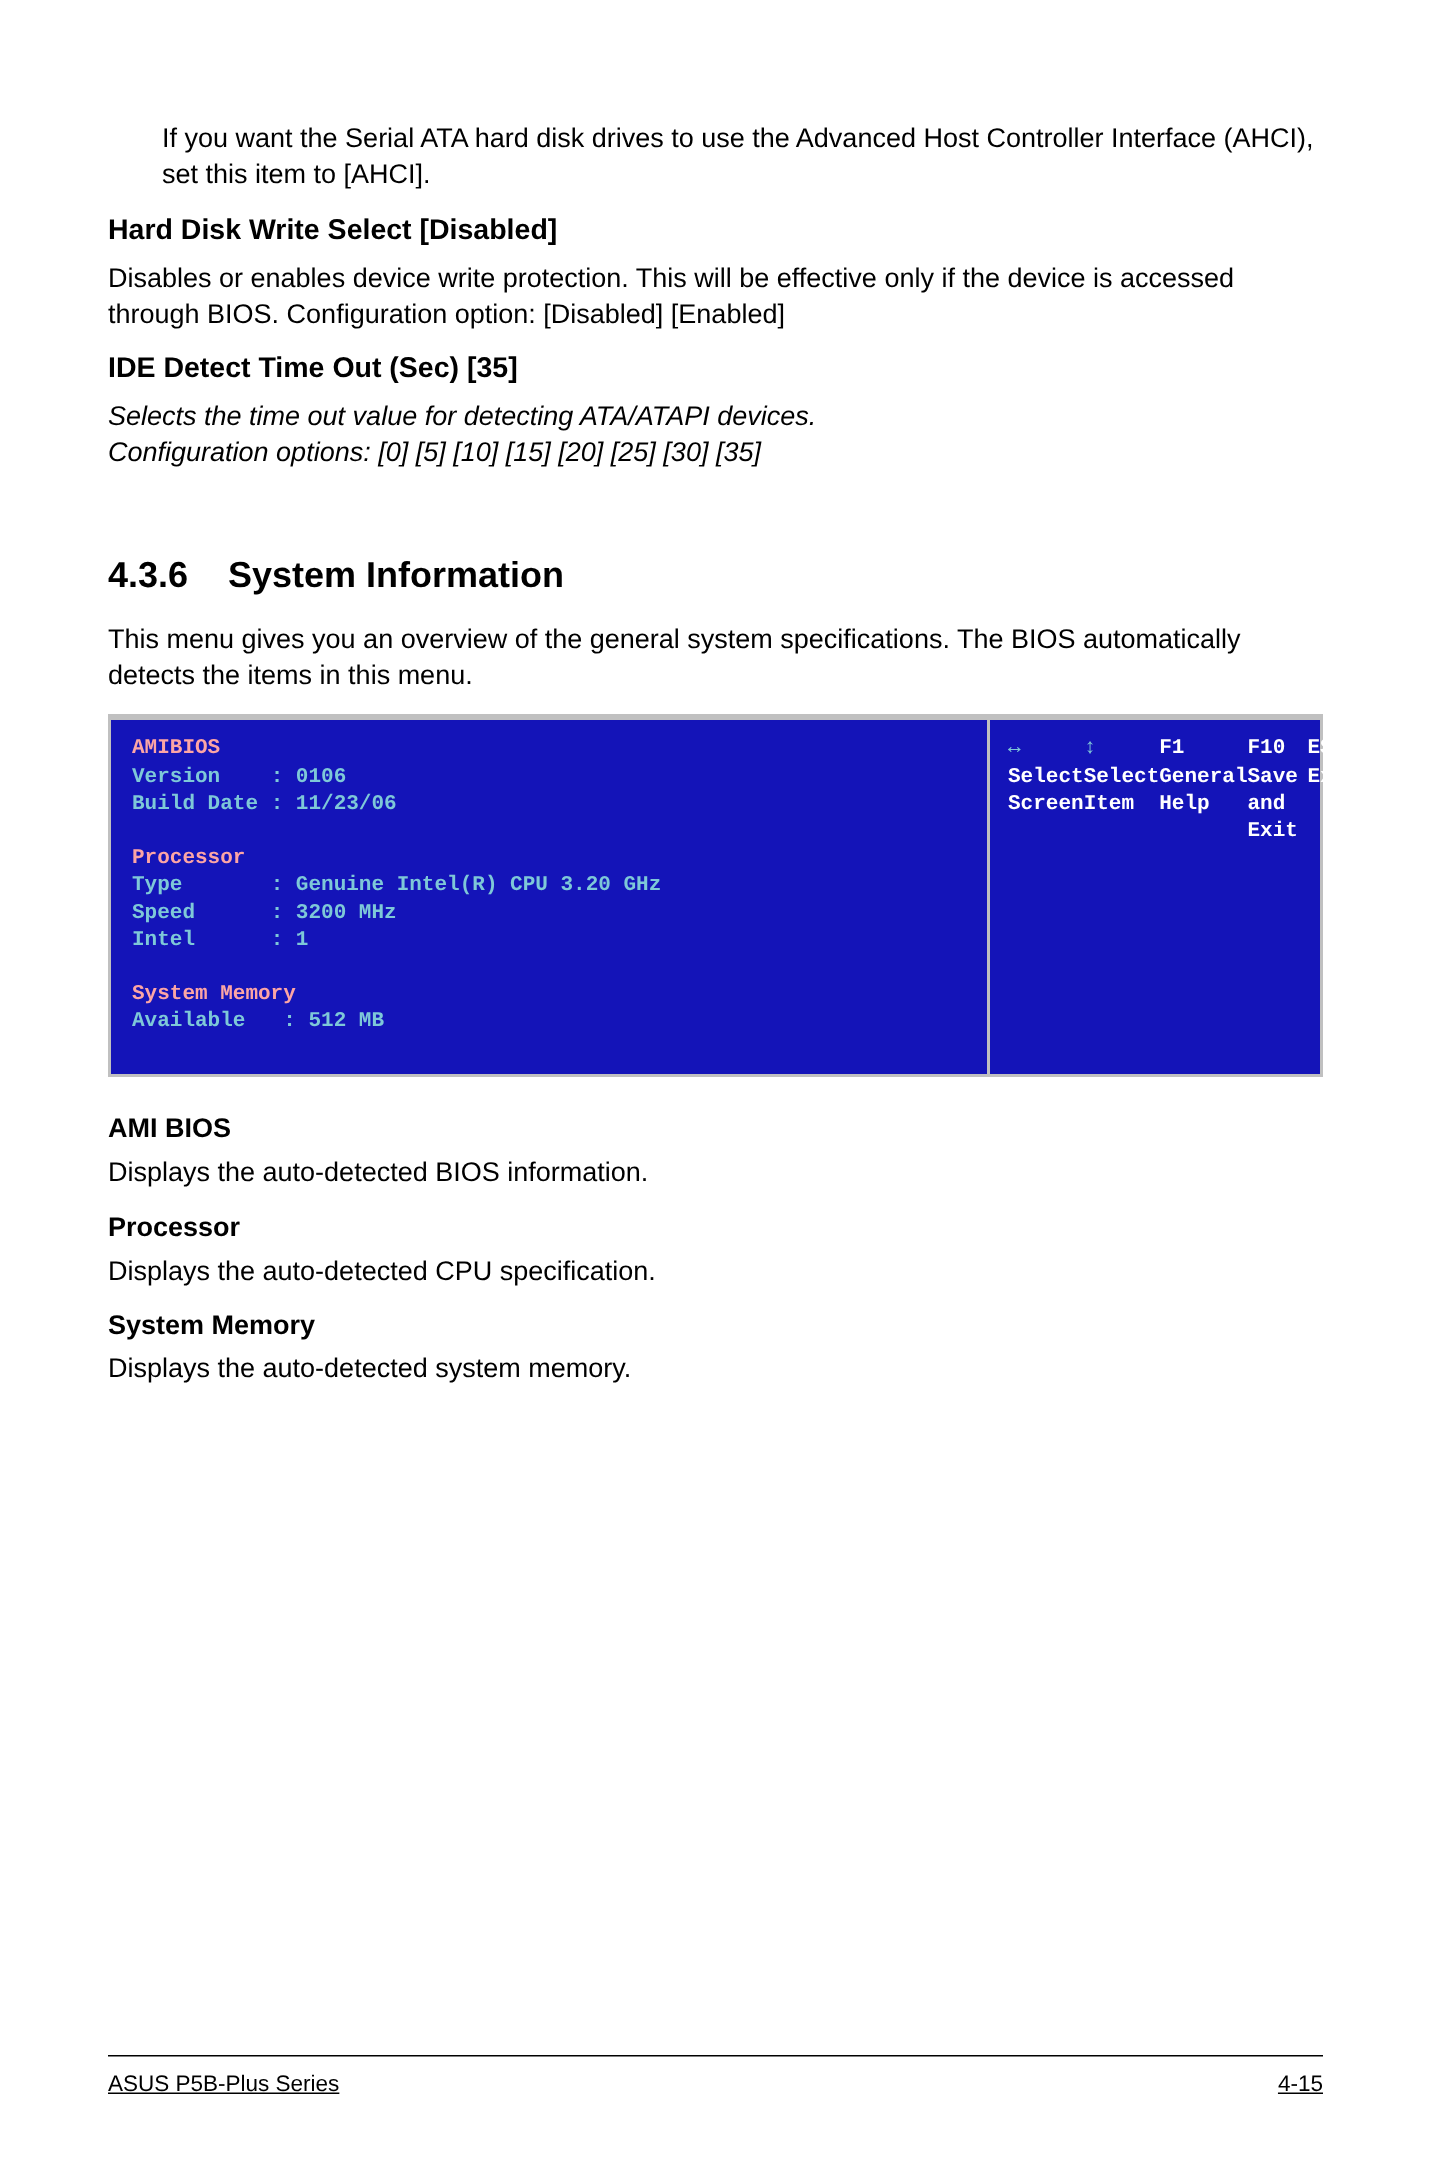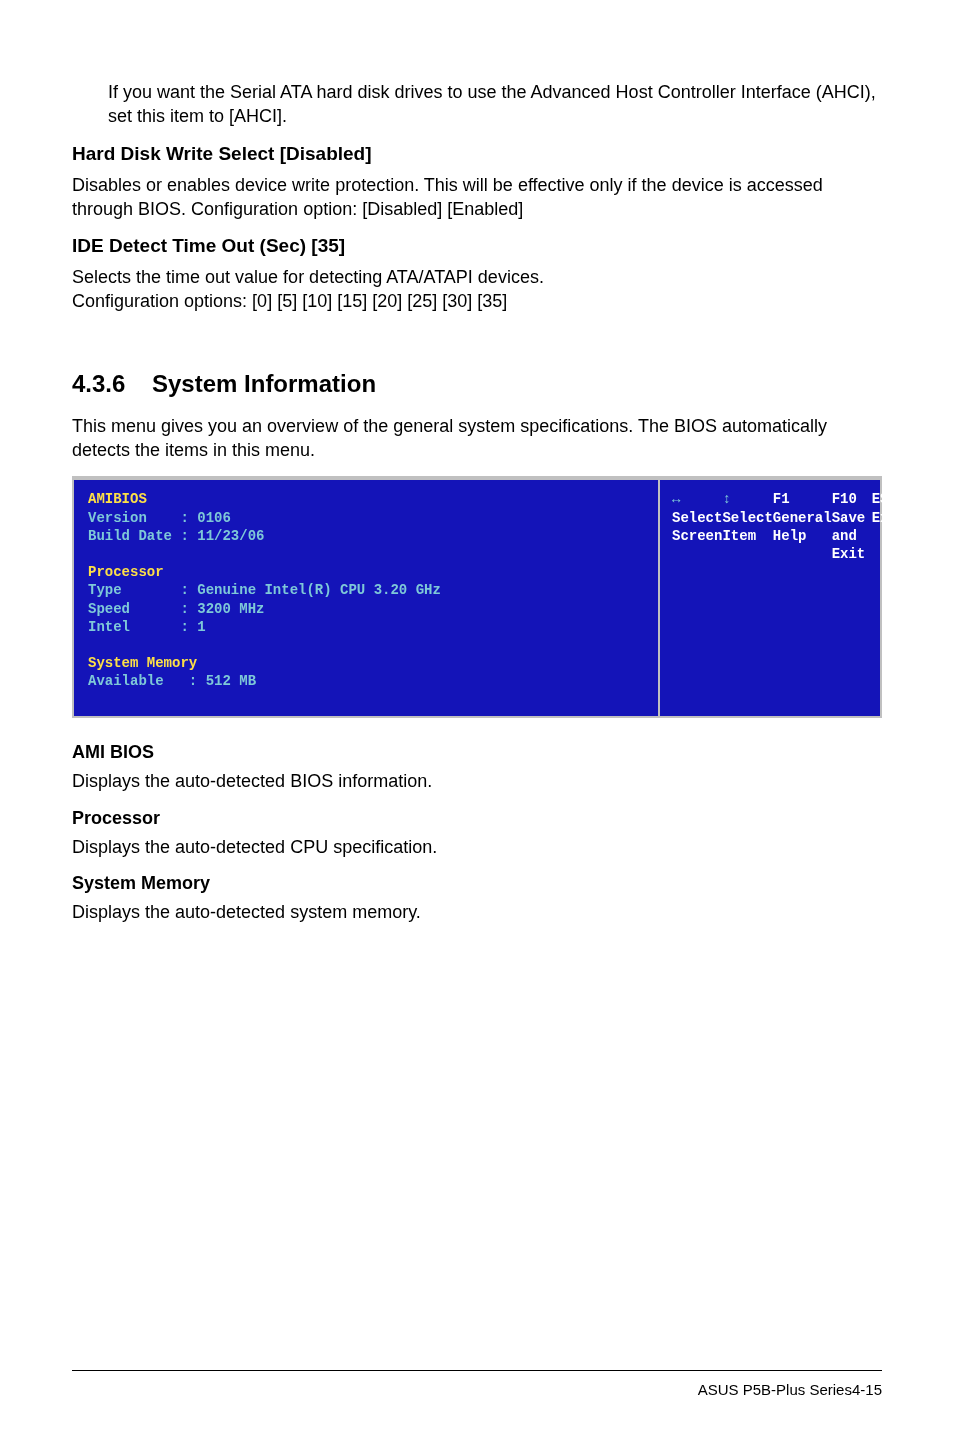--- a/index.html
+++ b/index.html
@@ -68,21 +68,21 @@
     display: flex;
     border-top: 2px solid #c0c0c0;
   }
   .bios-left {
     flex: 1;
     padding: 10px 14px 26px 14px;
     border-right: 2px solid #c0c0c0;
     white-space: pre;
     line-height: 1.3;
   }
-  .bios-left .wh { color: #fde047; }
+  .bios-left .wh { color: #fca5a5; }
   .bios-left .cy { color: #7ec8d8; }
   .bios-right {
     width: 220px;
     padding: 10px 10px 10px 12px;
     line-height: 1.3;
     display: flex;
   }
   .bios-right-spacer {
     flex: 1;
   }
@@ -103,33 +103,34 @@
   }
   .footer {
     position: absolute;
     bottom: 40px;
     left: 72px;
     right: 72px;
     border-top: 1px solid #000;
     padding-top: 10px;
     font-size: 15px;
     display: flex;
-    justify-content: flex-end;
+    justify-content: space-between;
+    text-decoration: underline;
   }
 </style>
 </head>
 <body>
 
 <div class="indent body-text">If you want the Serial ATA hard disk drives to use the Advanced Host Controller Interface (AHCI), set this item to [AHCI].</div>
 
 <div class="h3">Hard Disk Write Select [Disabled]</div>
 <div class="body-text">Disables or enables device write protection. This will be effective only if the device is accessed through BIOS. Configuration option: [Disabled] [Enabled]</div>
 
 <div class="h3">IDE Detect Time Out (Sec) [35]</div>
-<div class="body-text" style="white-space:pre-line;">Selects the time out value for detecting ATA/ATAPI devices.
+<div class="body-text" style="white-space:pre-line;font-style:italic;">Selects the time out value for detecting ATA/ATAPI devices.
 Configuration options: [0] [5] [10] [15] [20] [25] [30] [35]</div>
 
 <div class="h2">
   <span class="num">4.3.6</span><span>System Information</span>
 </div>
 <div class="body-text">This menu gives you an overview of the general system specifications. The BIOS automatically detects the items in this menu.</div>
 
 <div class="bios-box">
   <div class="bios-body">
     <div class="bios-left"><span class="wh">AMIBIOS</span>

